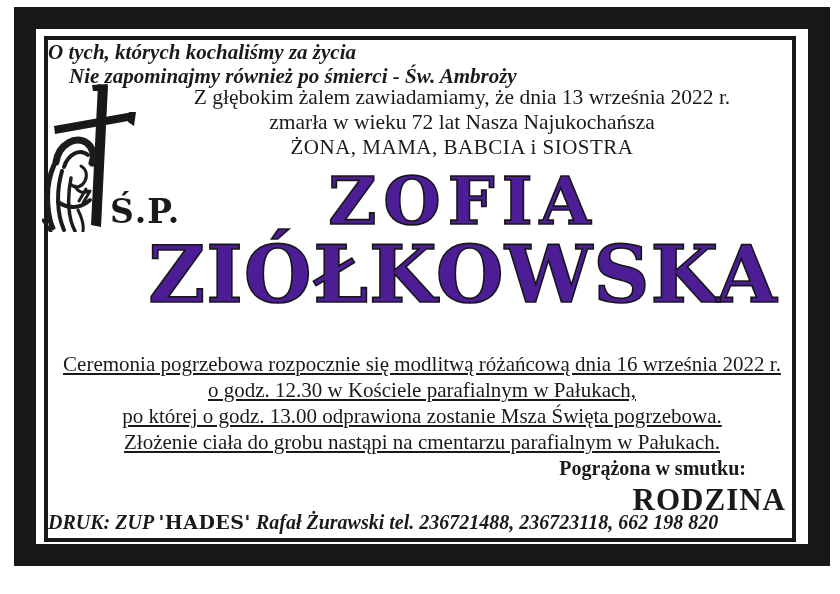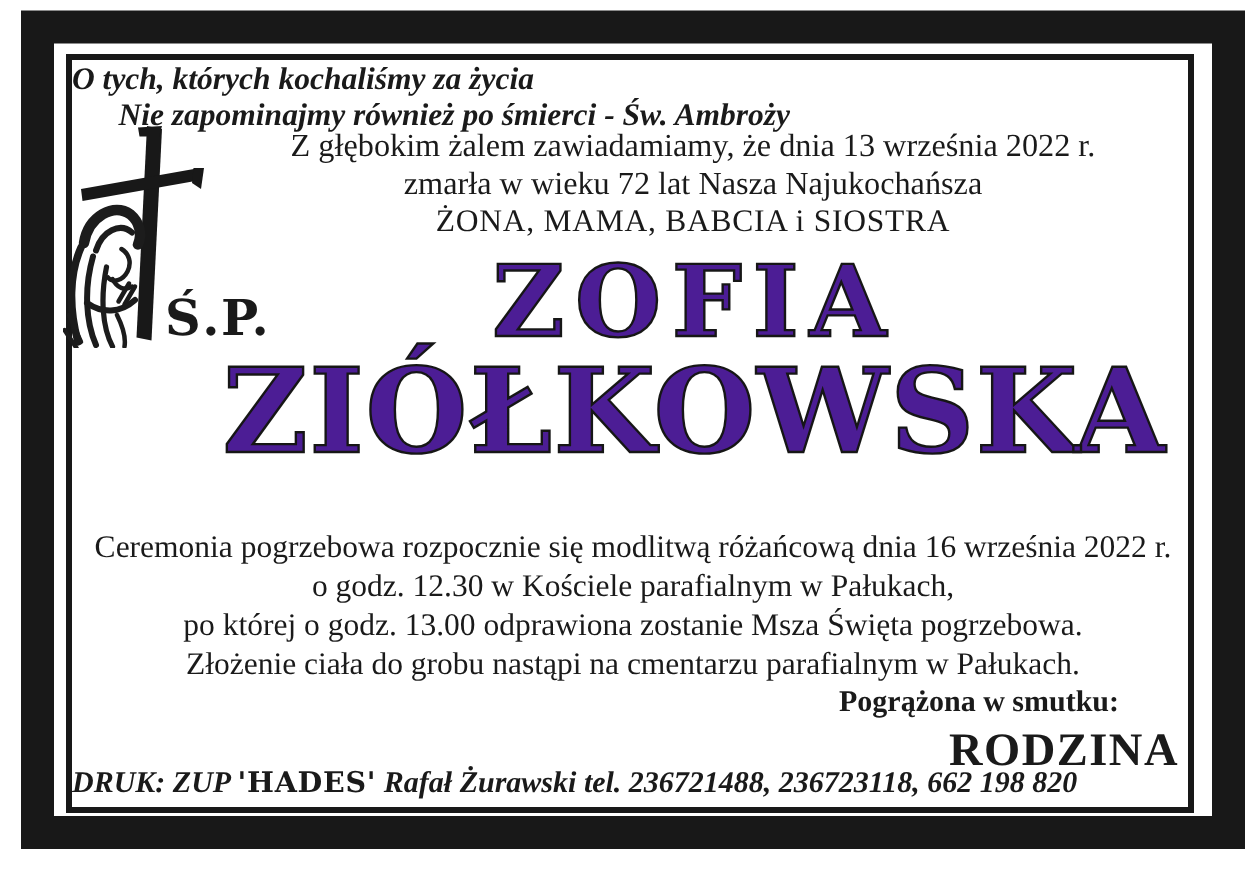--- a/index.html
+++ b/index.html
@@ -14,39 +14,39 @@
     border:22px solid #181818;background:transparent;
   }
   .inner-frame{
     position:absolute;left:44px;top:36px;width:744px;height:498px;
     border:4px solid #181818;background:transparent;
   }
   .content{position:absolute;left:48px;top:40px;width:744px;height:494px;}
 
   .motto{position:absolute;left:0;top:0;font-weight:bold;font-style:italic;
     font-size:21px;line-height:24px;white-space:nowrap;}
-  .motto .l2{padding-left:31px;}
+  .motto .l2{padding-left:21px;}
 
   .graphic{position:absolute;left:-6px;top:42px;width:132px;height:150px;}
 
   .sp{position:absolute;left:62px;top:124px;font-size:33px;font-weight:bold;
     letter-spacing:1px;font-family:"DejaVu Serif", serif;margin-top:28px;}
 
   .announce{position:absolute;left:100px;right:16px;top:45px;text-align:center;
     font-size:21.5px;line-height:25px;white-space:nowrap;}
   .announce .relatives{font-size:21px;letter-spacing:0.5px;}
 
   .names{position:absolute;left:86px;right:0;top:130px;text-align:center;
     font-family:"DejaVu Serif", serif;font-weight:bold;color:#4c1d95;
     -webkit-text-stroke:1.6px #161616;white-space:nowrap;}
   .names .first{font-size:66px;line-height:62px;letter-spacing:7px;}
   .names .last{font-size:78px;line-height:86px;letter-spacing:1px;}
 
   .ceremony{position:absolute;left:-6px;right:-10px;top:311px;text-align:center;
-    font-size:21px;line-height:26px;white-space:nowrap;}
+    font-size:21px;line-height:26px;white-space:nowrap;text-decoration:underline;}
 
   .mourn-label{position:absolute;right:46px;top:417px;font-size:20px;
     font-weight:bold;white-space:nowrap;}
   .signature{position:absolute;right:6px;top:442px;font-size:31px;
     font-weight:bold;letter-spacing:1px;white-space:nowrap;}
 
   .printer{position:absolute;left:0;top:471px;font-size:20px;font-weight:bold;
     font-style:italic;white-space:nowrap;}
   .printer .brand{font-style:normal;font-weight:900;letter-spacing:0.5px;
     font-family:"DejaVu Serif", serif;font-size:19px;}

